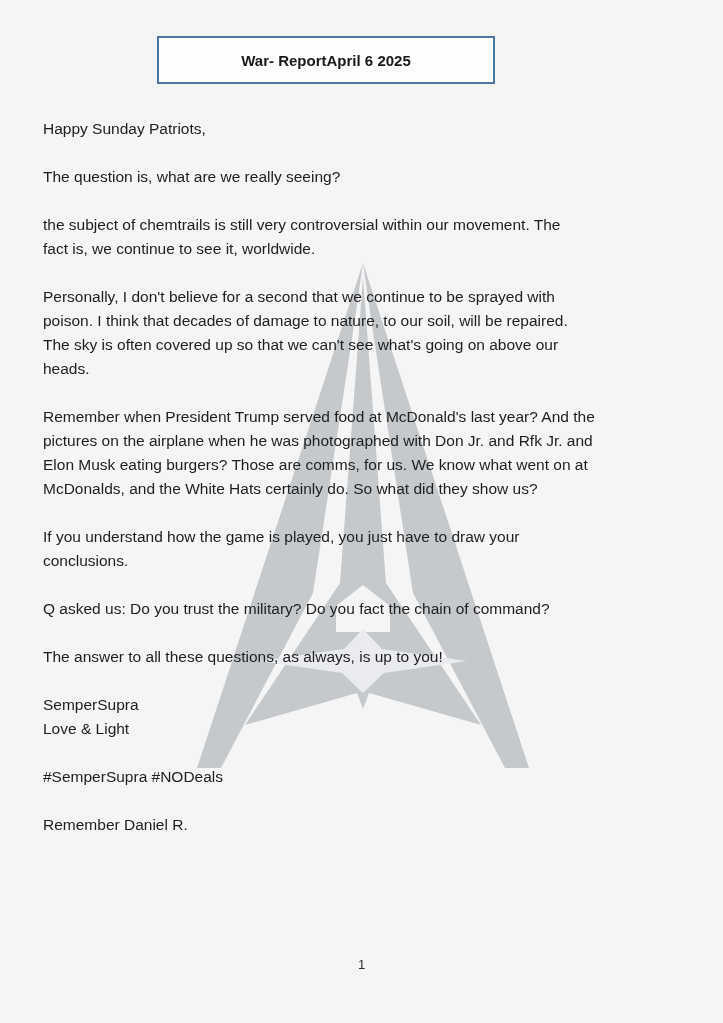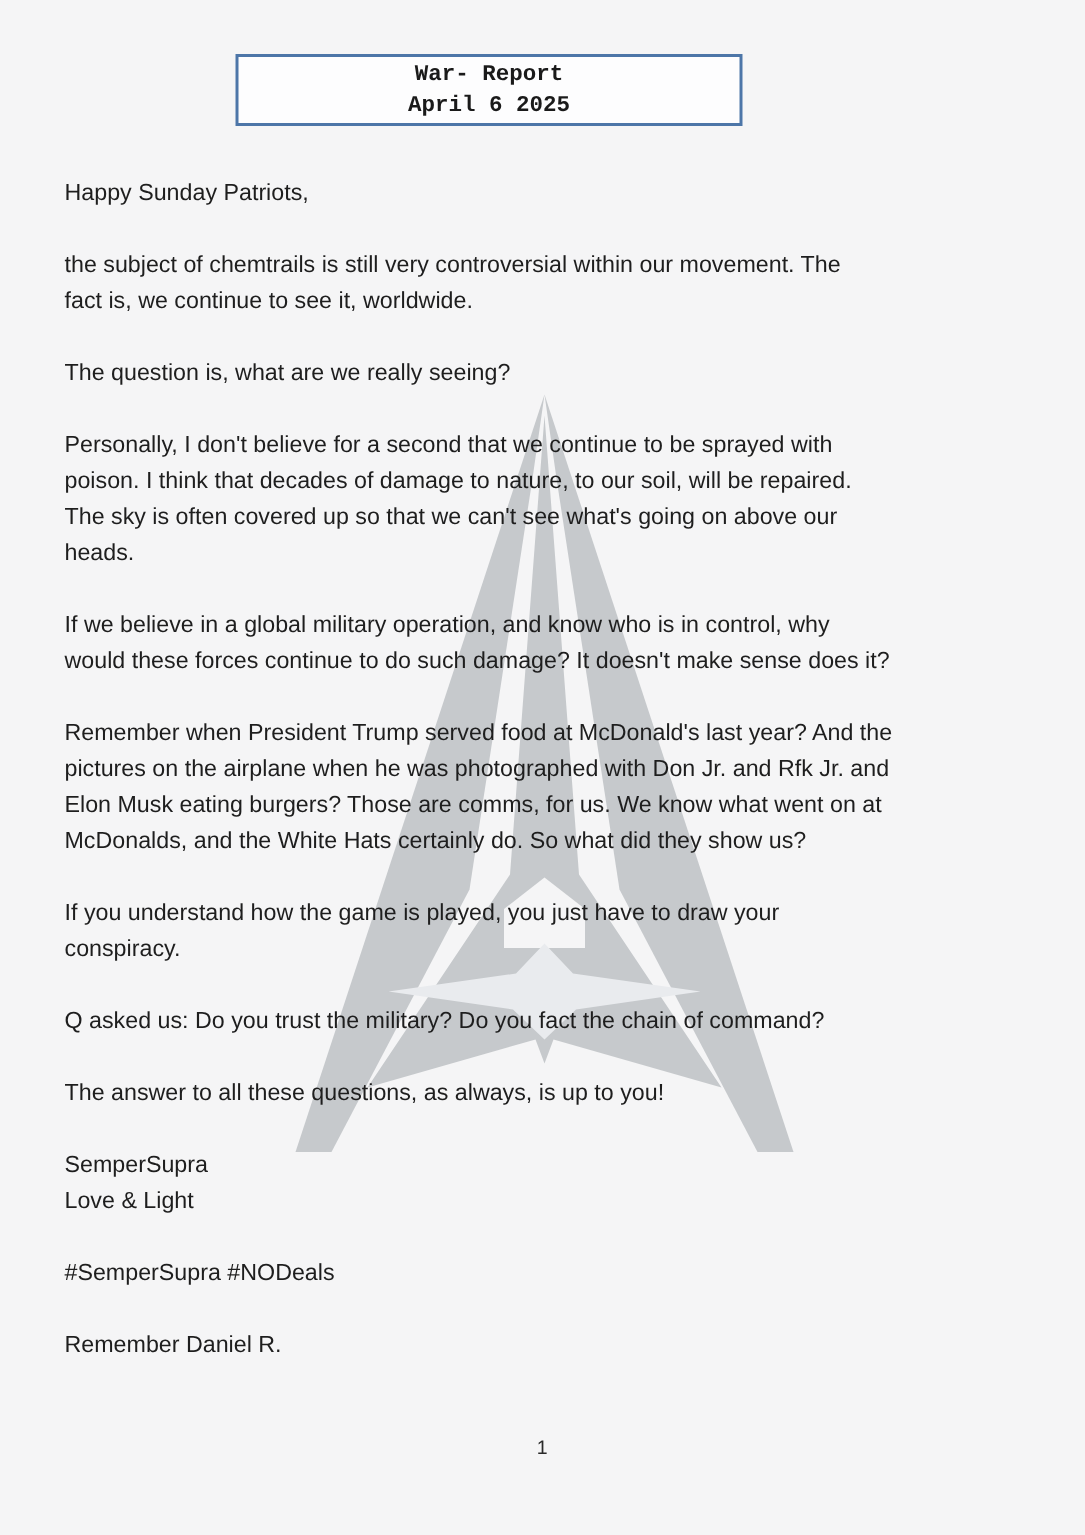--- a/index.html
+++ b/index.html
@@ -25,25 +25,24 @@
   .title-box {
     position: absolute;
     left: 157px;
     top: 36px;
     width: 334px;
     height: 44px;
     border: 2px solid #4d76a8;
     background: #fdfdfe;
     z-index: 1;
     display: flex;
-    flex-direction: column;
+    flex-direction: row;
     align-items: center;
     justify-content: center;
     text-align: center;
-    font-family: Liberation Mono, monospace;
   }
   .title-box .line {
     font-size: 15px;
     line-height: 21px;
     font-weight: bold;
     color: #1a1a1a;
   }
   .content {
     position: absolute;
     left: 43px;
@@ -85,35 +84,33 @@
     <path fill="#e9ebee" d="M190 366 L209 386 L294 398 L211 410 L190 430 L169 410 L86 398 L171 386 Z"></path>
   </svg>
 
   <div class="title-box">
     <div class="line">War- Report</div>
     <div class="line">April 6 2025</div>
   </div>
 
   <div class="content">
     <p class="para">Happy Sunday Patriots,</p>
+    <p class="para">The question is, what are we really seeing?</p>
     <p class="para">the subject of chemtrails is still very controversial within our movement. The
 fact is, we continue to see it, worldwide.</p>
-    <p class="para">The question is, what are we really seeing?</p>
     <p class="para">Personally, I don't believe for a second that we continue to be sprayed with
 poison. I think that decades of damage to nature, to our soil, will be repaired.
 The sky is often covered up so that we can't see what's going on above our
 heads.</p>
-    <p class="para">If we believe in a global military operation, and know who is in control, why
-would these forces continue to do such damage? It doesn't make sense does it?</p>
     <p class="para">Remember when President Trump served food at McDonald's last year? And the
 pictures on the airplane when he was photographed with Don Jr. and Rfk Jr. and
 Elon Musk eating burgers? Those are comms, for us. We know what went on at
 McDonalds, and the White Hats certainly do. So what did they show us?</p>
     <p class="para">If you understand how the game is played, you just have to draw your
-conspiracy.</p>
+conclusions.</p>
     <p class="para">Q asked us: Do you trust the military? Do you fact the chain of command?</p>
     <p class="para">The answer to all these questions, as always, is up to you!</p>
     <p class="para">SemperSupra
 Love &amp; Light</p>
     <p class="para">#SemperSupra #NODeals</p>
     <p class="para">Remember Daniel R.</p>
   </div>
 
   <div class="page-number">1</div>
 

